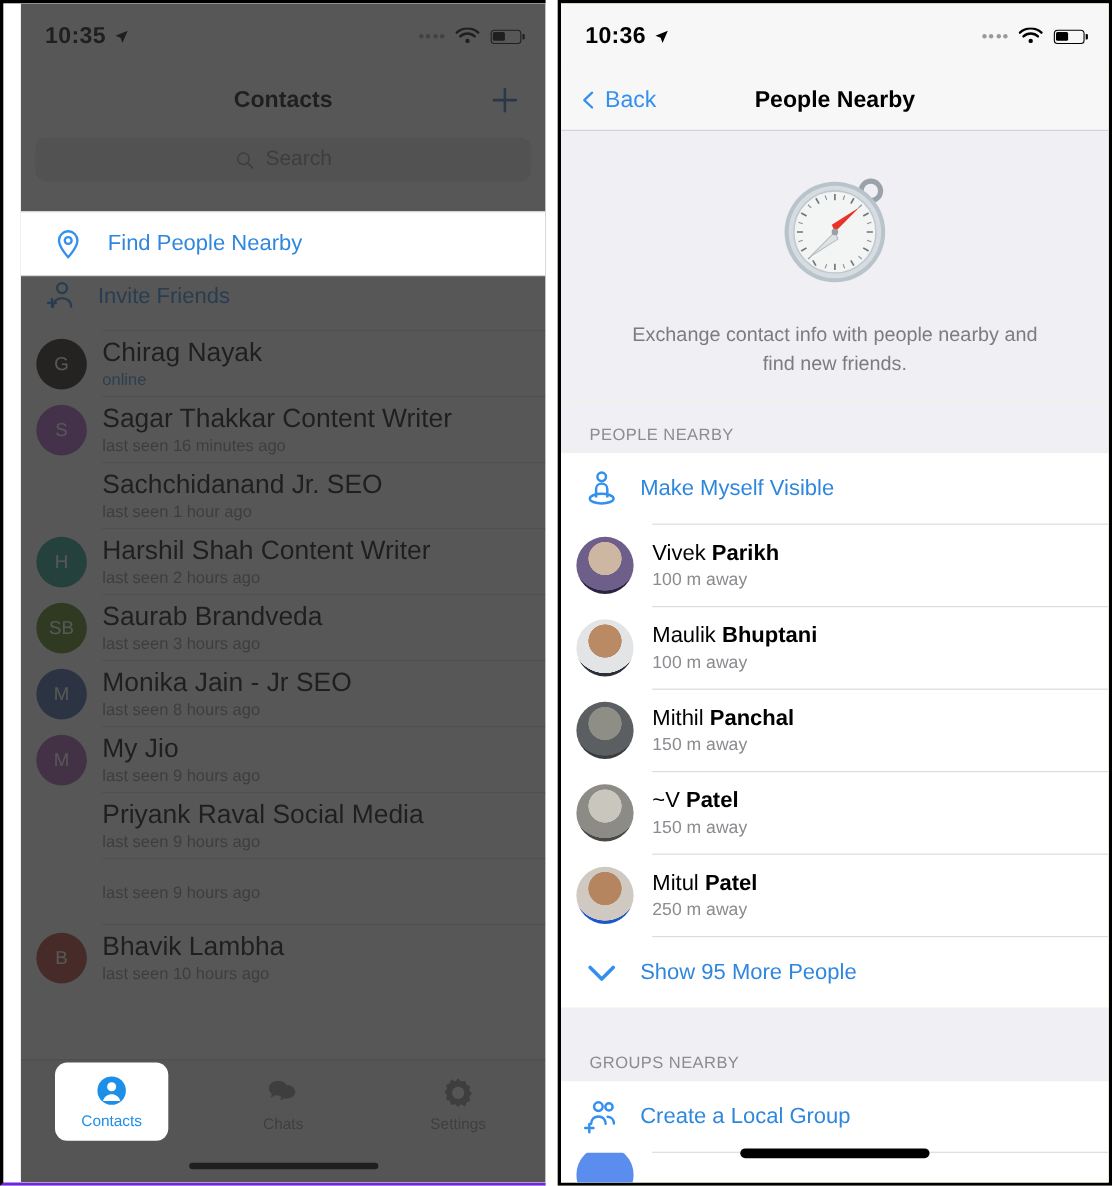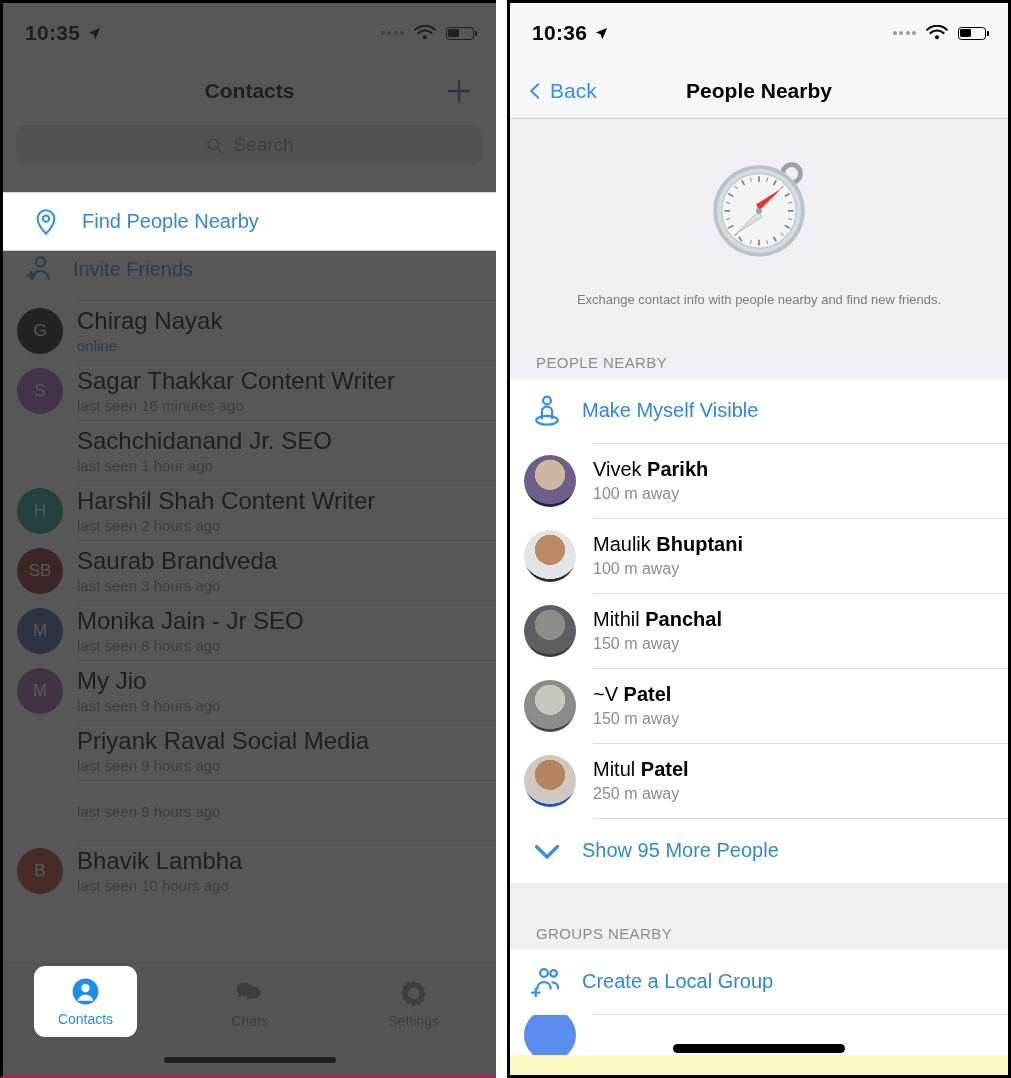--- a/index.html
+++ b/index.html
@@ -12,21 +12,22 @@
   .screens { position: relative; width: 1011px; height: 1078px; display: flex; }
 
   
   .left-panel {
     position: relative;
     width: 496px; height: 1078px;
     background: #ffffff;
     overflow: hidden;
     border-top: 3px solid #000;
     border-left: 3px solid #000;
-    border-bottom: 3px solid #be185d;
+    border-bottom: 3px solid #6d28d9;
+    padding-left: 16px;
   }
   .left-inner { position: relative; width: 100%; height: 100%; background: #fff; }
 
   
   .dim-overlay {
     position: absolute; inset: 0;
     background: rgba(40,40,40,0.78);
     z-index: 40;
     pointer-events: none;
   }
@@ -150,21 +151,21 @@
   }
   .back-btn .chev { width: 19px; height: 24px; }
   .back-btn .lbl { font-size: 21px; color: #3390ec; }
 
   .hero {
     background: #efeff4; padding: 34px 0 22px 0;
     display: flex; flex-direction: column; align-items: center;
   }
   .compass { width: 112px; height: 112px; }
   .hero-text {
-    margin-top: 26px; text-align: center; font-size: 13px; color: #7c7c80;
+    margin-top: 26px; text-align: center; font-size: 18px; color: #7c7c80;
     line-height: 1.45; max-width: 400px;
   }
   .section-head {
     background: #efeff4; font-size: 15px; color: #8b8b90;
     padding: 22px 0 8px 26px; letter-spacing: .4px;
   }
   .section-head.tall { padding-top: 42px; }
 
   .r-list { background: #fff; }
   .r-row { display: flex; align-items: center; padding: 0 14px; height: 74px; }
@@ -279,21 +280,21 @@
             <div class="row-divider"></div>
             <div class="row">
               <div class="avatar" style="background: rgb(25, 154, 142);">H</div>
               <div class="texts">
                 <div class="nm">Harshil Shah Content Writer</div>
                 <div class="sub">last seen 2 hours ago</div>
               </div>
             </div>
             <div class="row-divider"></div>
             <div class="row">
-              <div class="avatar" style="background: #7f1d1d;">SB</div>
+              <div class="avatar" style="background: #4d7c0f;">SB</div>
               <div class="texts">
                 <div class="nm">Saurab Brandveda</div>
                 <div class="sub">last seen 3 hours ago</div>
               </div>
             </div>
             <div class="row-divider"></div>
             <div class="row">
               <div class="avatar" style="background: rgb(61, 95, 168);">M</div>
               <div class="texts">
                 <div class="nm">Monika Jain - Jr SEO</div>

